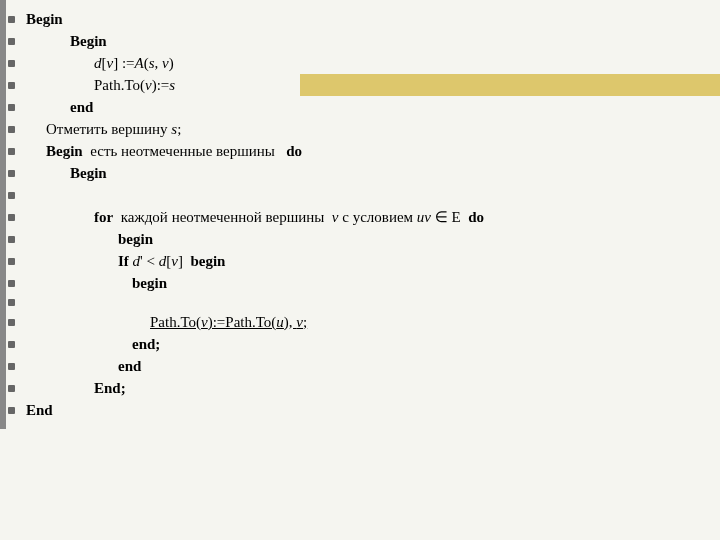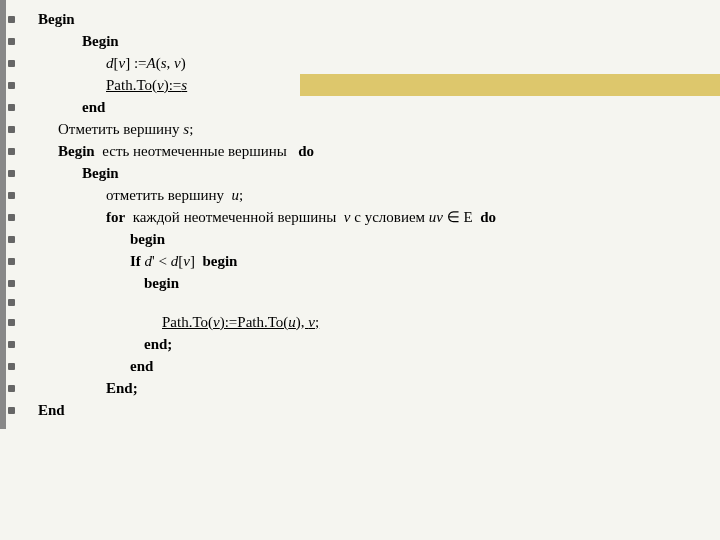--- a/index.html
+++ b/index.html
@@ -17,21 +17,20 @@
     .code-container {
       padding: 8px 0;
       position: relative;
     }
 
     .code-line {
       display: flex;
       align-items: center;
       min-height: 22px;
       position: relative;
-      gap: 12px;
     }
 
     .bullet-col {
       width: 22px;
       min-width: 22px;
       display: flex;
       align-items: center;
       justify-content: center;
       color: #555;
       font-size: 13px;
@@ -80,21 +79,20 @@
       position: absolute;
       left: 0;
       top: 0;
       width: 6px;
       height: 100%;
       background: #888;
     }
 
     
     .underline {
-      text-decoration: underline;
     }
 
     em {
       font-style: italic;
     }
 
     .indent1 { padding-left: 24px; }
     .indent2 { padding-left: 48px; }
     .indent3 { padding-left: 72px; }
     .indent4 { padding-left: 96px; }
@@ -162,21 +160,20 @@
         <span class="bullet"></span>
       </div>
     <div class="code-text indent2"><b>Begin</b></div>
   </div>
 
 
   <div class="code-line">
     <div class="bullet-col">
         <span class="bullet"></span>
       </div>
-    <div class="code-text indent3">отметить вершину  <em>u</em>;</div>
   </div>
 
   <div class="code-line">
     <div class="bullet-col">
         <span class="bullet"></span>
       </div>
     <div class="code-text indent3"><b>for</b>  каждой неотмеченной вершины  <em>v</em> с условием <em>uv</em> ∈ E  <b>do</b></div>
   </div>
 
   <div class="code-line">

